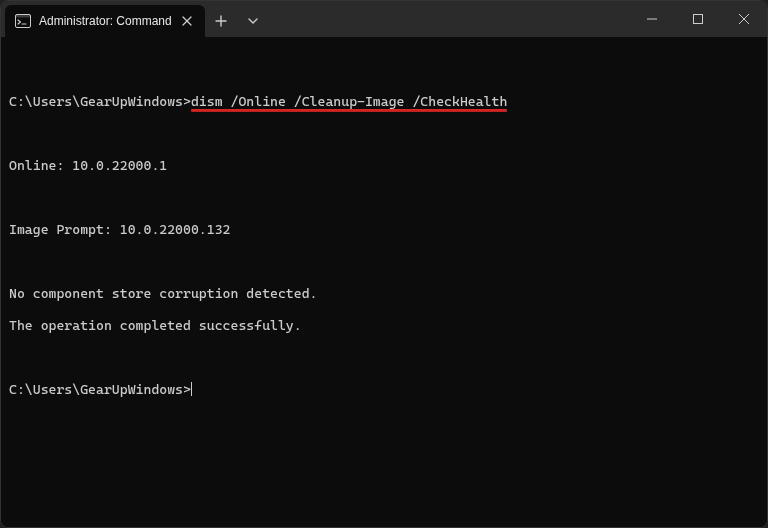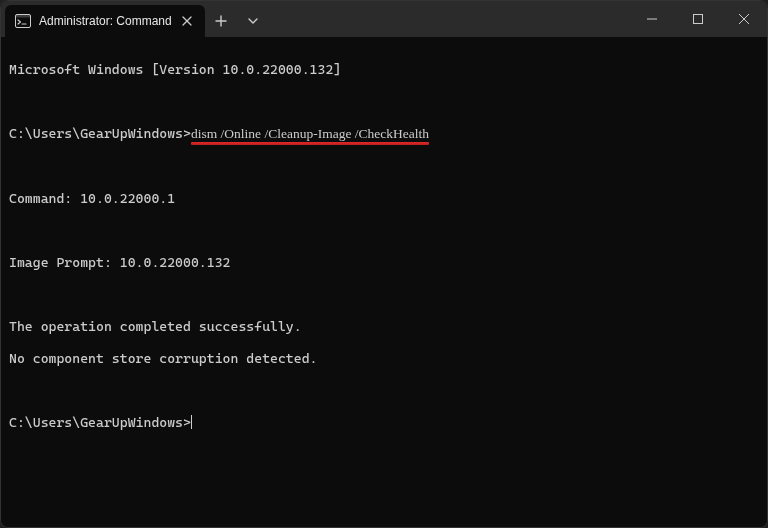--- a/index.html
+++ b/index.html
@@ -47,21 +47,21 @@
 
   
   .terminal {
     flex: 1; background: #0c0c0c; padding: 8px 8px;
     font-family: Consolas, "Cascadia Mono", monospace;
     font-size: 13.5px; line-height: 16px; color: #cccccc;
     white-space: pre;
   }
   .line { white-space: pre; }
   .blank { height: 16px; }
-  .underline-wrap { position: relative; display: inline-block; font-family: Liberation Serif, serif; }
+  .underline-wrap { position: relative; display: inline-block; }
   .red-underline {
     position: absolute; left: 0; right: 0; bottom: -3px; height: 3px;
     background: linear-gradient(#e02828, #b81f1f);
     border-radius: 1px;
   }
   .cursor {
     display: inline-block; width: 1.5px; height: 14px; background: #cccccc;
     vertical-align: -2px; margin-left: 0;
   }
 </style>
@@ -116,27 +116,26 @@
       <div class="win-btn">
         <svg viewBox="0 0 10 10">
           <line x1="0" y1="0" x2="10" y2="10" stroke="#ccc" stroke-width="1"></line>
           <line x1="10" y1="0" x2="0" y2="10" stroke="#ccc" stroke-width="1"></line>
         </svg>
       </div>
     </div>
   </div>
 
   <div class="terminal">
-<div class="line">Microsoft Windows [Version 10.0.22000.132]</div>
 <div class="blank"></div>
 <div class="line"><span>C:\Users\GearUpWindows&gt;</span><span class="underline-wrap"><span>dism /Online /Cleanup-Image /CheckHealth</span><span class="red-underline"></span></span></div>
 <div class="blank"></div>
-<div class="line">Command: 10.0.22000.1</div>
+<div class="line">Online: 10.0.22000.1</div>
 <div class="blank"></div>
 <div class="line">Image Prompt: 10.0.22000.132</div>
 <div class="blank"></div>
+<div class="line">No component store corruption detected.</div>
 <div class="line">The operation completed successfully.</div>
-<div class="line">No component store corruption detected.</div>
 <div class="blank"></div>
 <div class="line"><span>C:\Users\GearUpWindows&gt;</span><span class="cursor"></span></div>
   </div>
 
 </div>
 
 </body></html>

